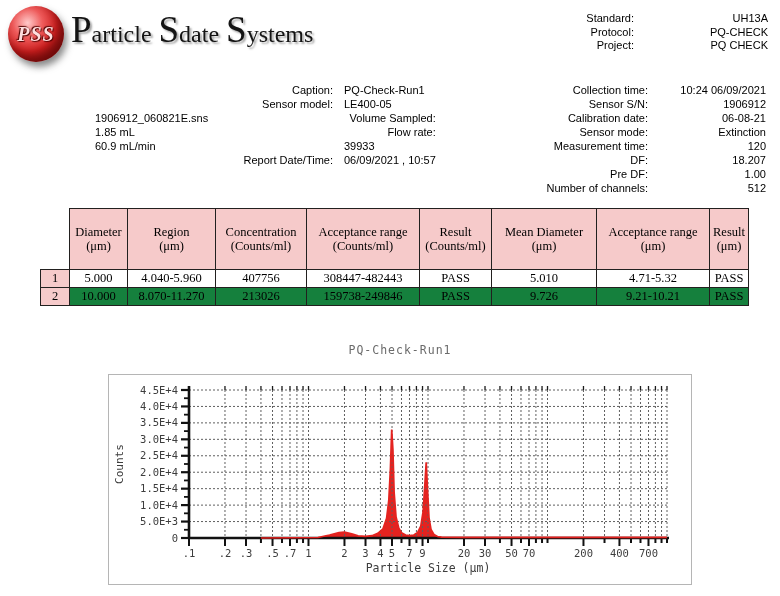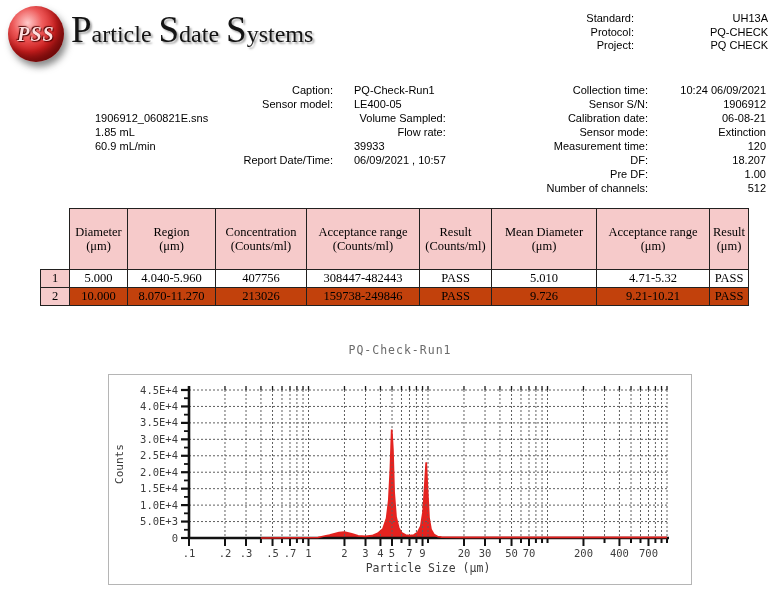--- a/index.html
+++ b/index.html
@@ -22,41 +22,41 @@
 
   
   .hdr-meta{position:absolute;top:12px;right:12px;display:grid;
         grid-template-columns:auto 112px;column-gap:22px;
         font-size:11px;line-height:13.5px;}
   .hdr-meta .lbl{text-align:right;}
   .hdr-meta .val{text-align:right;}
 
   
   .info-left{position:absolute;left:95px;top:83px;display:grid;
-        grid-template-columns:238px auto;column-gap:21px;
+        grid-template-columns:238px auto;column-gap:11px;
         font-size:11px;line-height:14px;}
   .info-left .lbl{text-align:right;}
   .info-left .val{text-align:left;}
   .info-right{position:absolute;right:14px;top:83px;display:grid;
         grid-template-columns:auto 118px;column-gap:0px;
         font-size:11px;line-height:14px;}
   .info-right .lbl{text-align:right;}
   .info-right .val{text-align:right;}
 
   
   table.results{position:absolute;left:40px;top:208px;border-collapse:collapse;
         font-family:"Liberation Serif",serif;font-size:12.5px;table-layout:fixed;}
   table.results th,table.results td{border:1.5px solid #22201f;text-align:center;
         padding:0 2px;overflow:hidden;white-space:nowrap;}
   table.results th{background:#f6caca;font-weight:normal;line-height:14px;padding:16px 2px;}
   table.results td{height:17px;}
   table.results .corner{border:none;background:#fff;}
   table.results td.num{background:#f6caca;}
   table.results tr.r1 td.c{background:#ffffff;}
-  table.results tr.r2 td.c{background:#c2410c;}
+  table.results tr.r2 td.c{background:#15803d;}
 
   
   .chart-title{position:absolute;left:108px;top:343px;width:584px;text-align:center;
         font-family:"DejaVu Sans Mono",monospace;font-size:11.5px;color:#6a6a6a;letter-spacing:1px;}
   .chart-outer{position:absolute;left:108px;top:374px;width:584px;height:211px;
         border:1px solid #b5b5b5;background:#fff;box-sizing:border-box;}
   .chart-outer svg{display:block;}
 </style>
 </head>
 <body>

